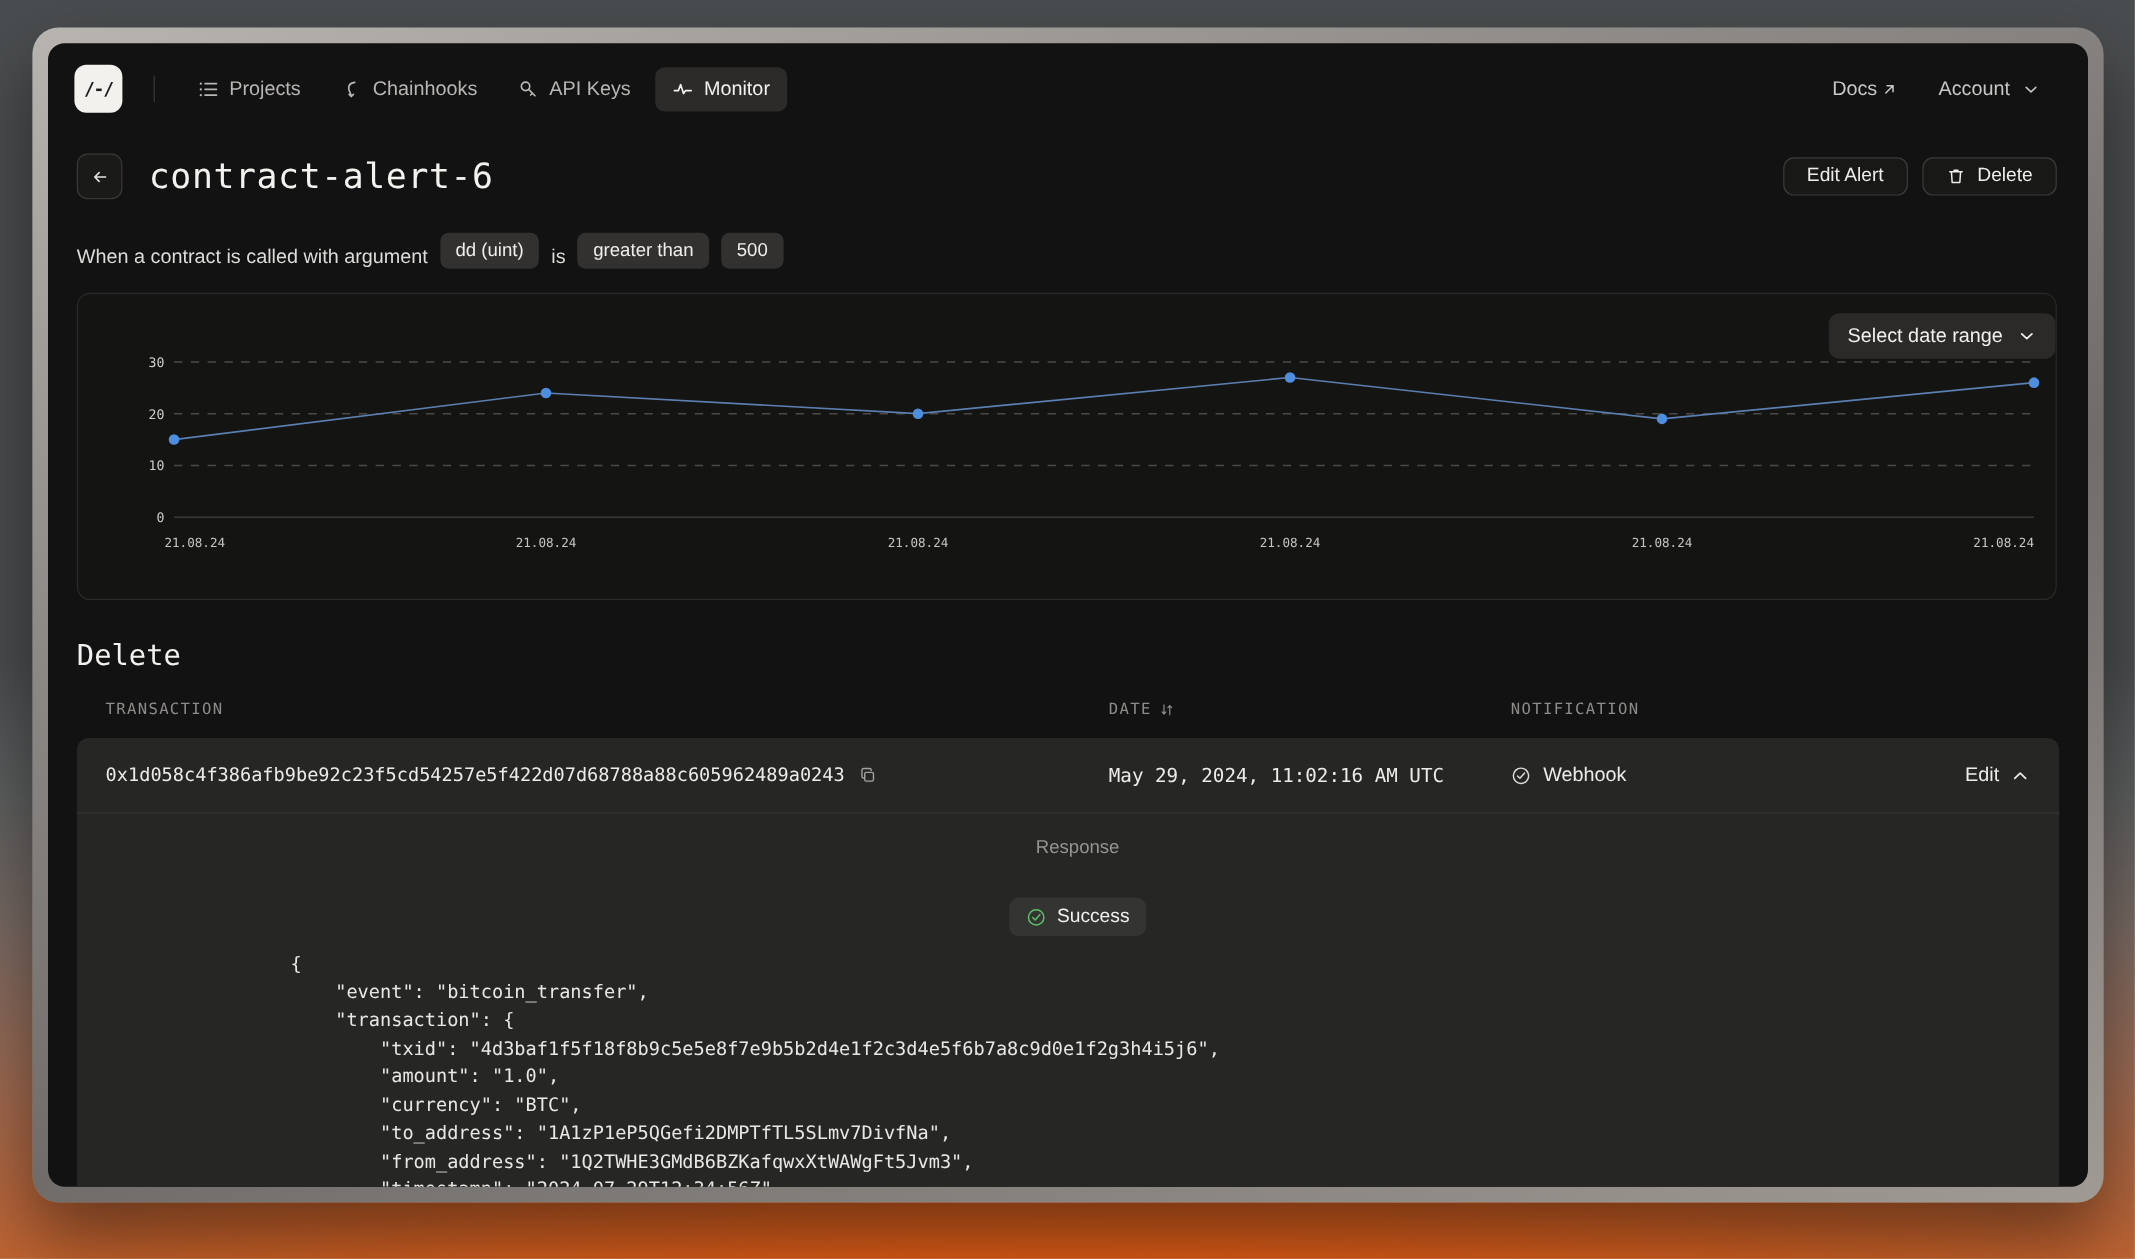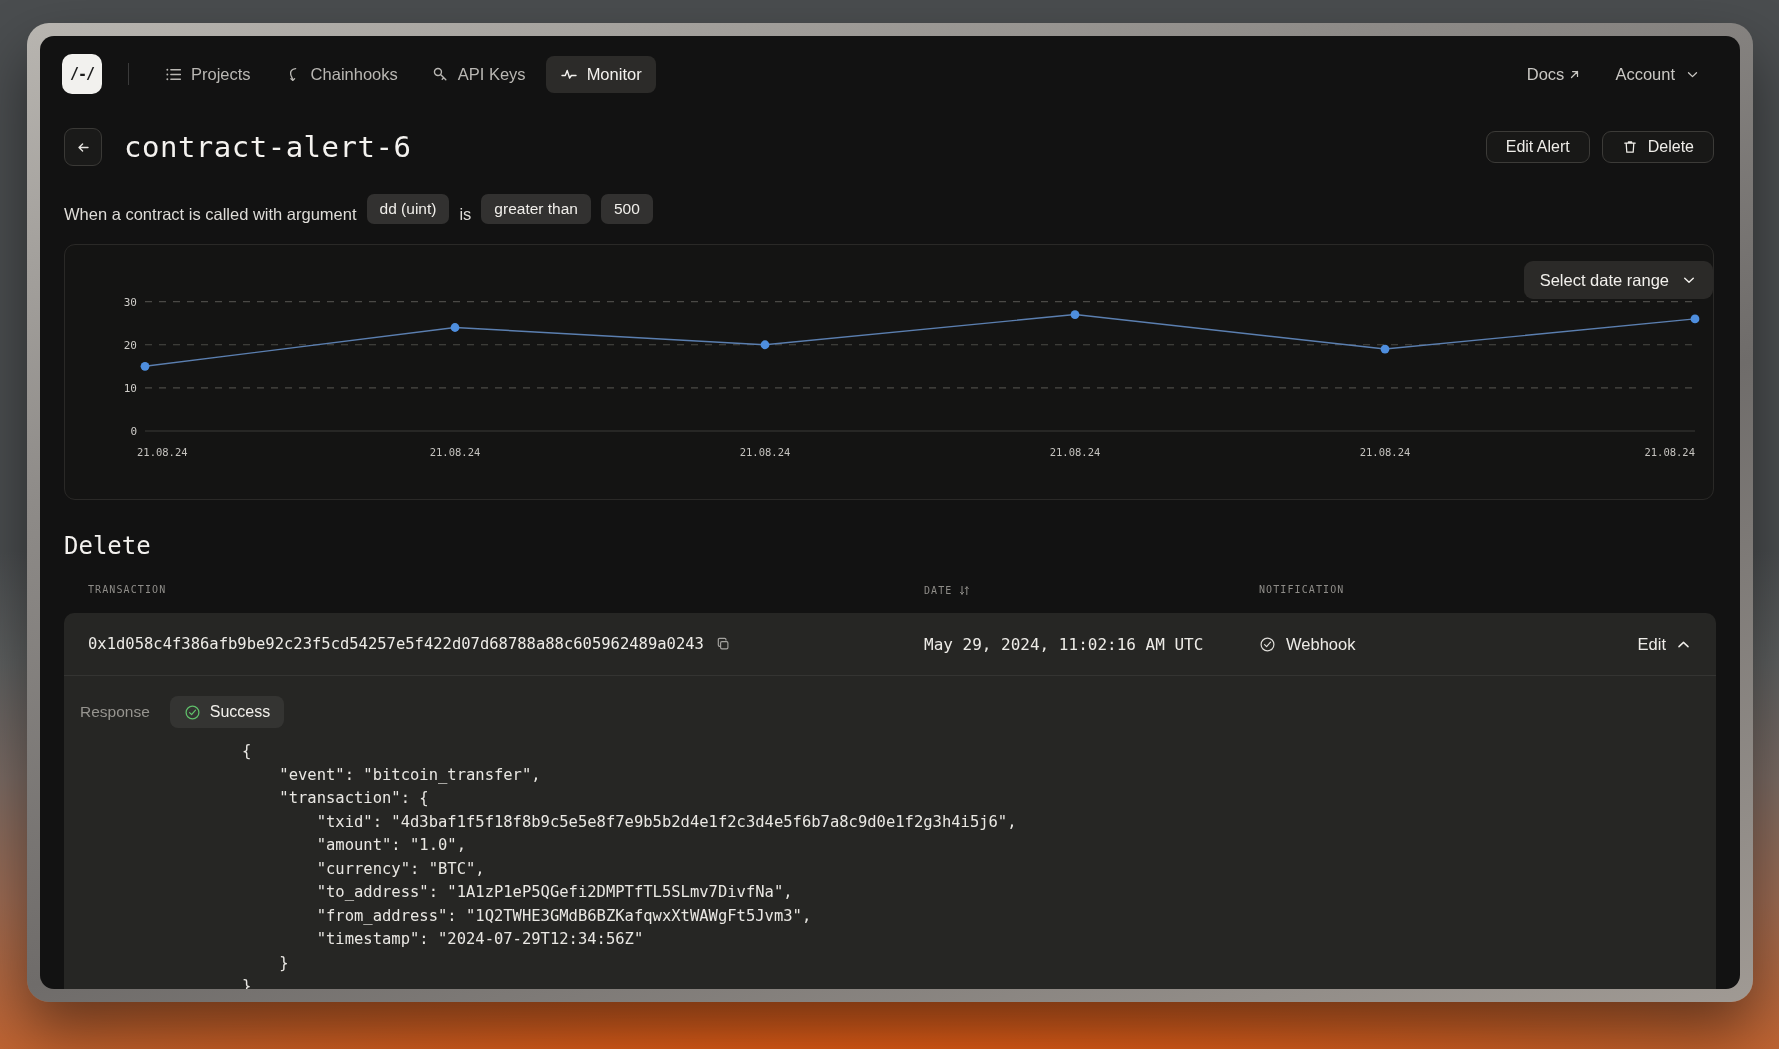--- a/index.html
+++ b/index.html
@@ -104,41 +104,41 @@
   .chart-area { position: absolute; inset: 0; }
 
   
   .history-title {
     margin: 32px 0 0 24px;
     font-family: "DejaVu Sans Mono", monospace;
     font-size: 24px; color: #f3f1ee;
   }
   .tbl-head {
     display: flex; padding: 0 24px; margin-top: 24px;
-    font-size: 10px; letter-spacing: 1.1px; color: #8e8c88;
+    font-size: 13px; letter-spacing: 1.1px; color: #8e8c88;
     font-family: "DejaVu Sans Mono", monospace;
   }
   .c-tx { width: 820px; padding-left: 24px; }
   .c-date { width: 375px; display: flex; align-items: center; gap: 6px; padding-left: 40px; }
   .c-notif { flex: 1; }
   .row-card {
     margin: 16px 24px 0 24px;
     background: #262624; border-radius: 10px;
     overflow: hidden;
   }
   .row-main { display: flex; align-items: center; height: 62px; font-size: 16.5px; color: #edebe7; }
   .row-main .c-tx { display: flex; align-items: center; gap: 12px; font-family: "DejaVu Sans Mono", monospace; font-size: 15.5px; }
   .row-main .c-date { font-family: "DejaVu Sans Mono", monospace; font-size: 16px; }
   .row-main .c-notif { display: flex; gap: 10px; }
   .close-cell {
     width: 130px; display: flex; align-items: center; justify-content: flex-end;
     gap: 9px; padding-right: 24px; color: #eeece8; cursor: pointer; font-size: 16.5px;
   }
   .divider { height: 1px; background: #343432; margin: 0 0; }
-  .resp-row { display: flex; align-items: center; gap: 20px; padding: 20px 0 0 16px; }
+  .resp-row { display: flex; align-items: center; gap: 32px; padding: 20px 0 0 16px; flex-direction: column; }
   .resp-label { color: #96948f; font-size: 15.5px; }
   .badge {
     display: inline-flex; align-items: center; gap: 9px;
     background: #343432; border-radius: 8px; padding: 7px 14px;
     color: #f2f0ec; font-size: 16px;
   }
   .code {
     font-family: "DejaVu Sans Mono", monospace;
     font-size: 15.5px; color: #e9e7e3; line-height: 23.5px;
     padding: 12px 0 22px 178px; white-space: pre;

